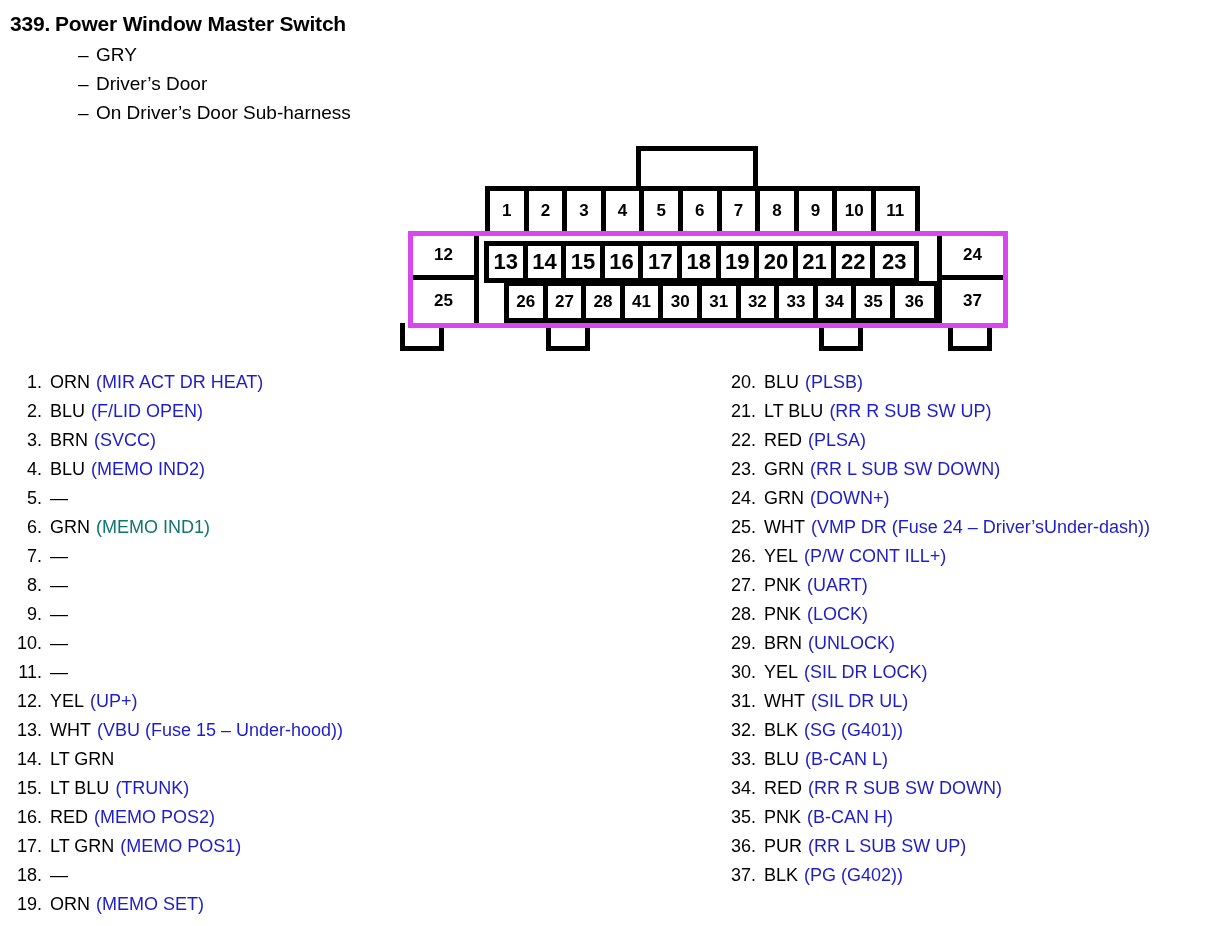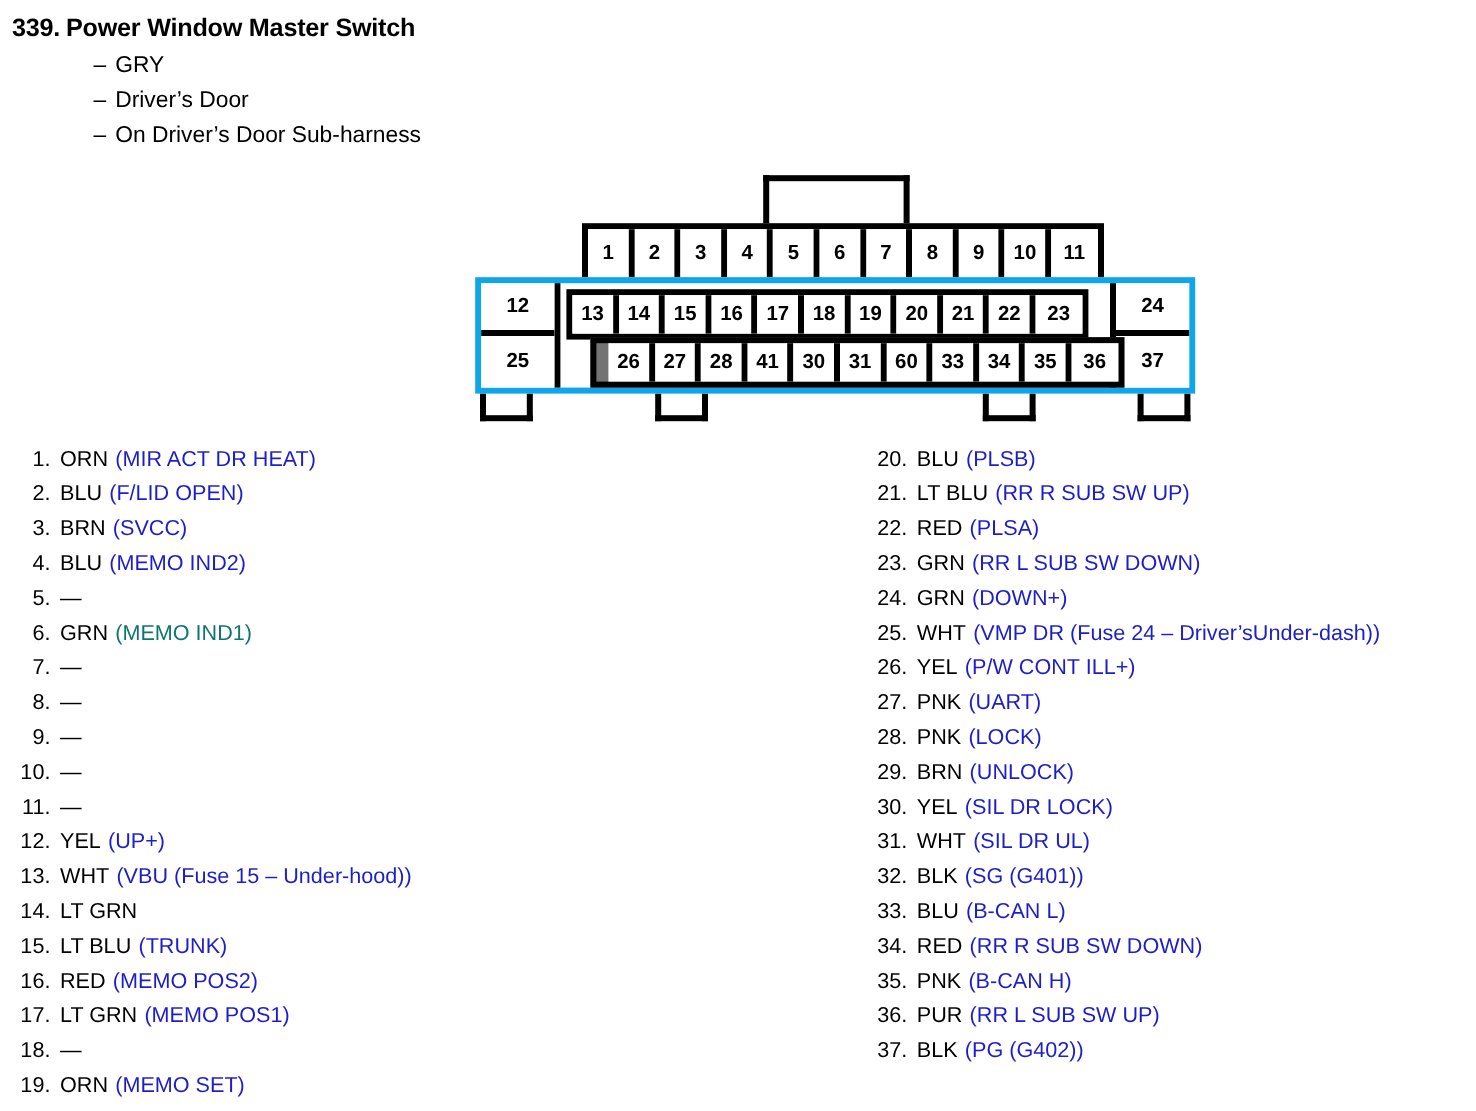--- a/index.html
+++ b/index.html
@@ -97,25 +97,25 @@
     justify-content: center;
     font-size: 17px;
     font-weight: bold;
     background: #fff;
   }
   .top-row .cell:last-child { border-right: none; }
 
   
   .body-box {
     position: absolute;
-    left: 0px;
+    left: 12px;
     top: 85px;
     width: 600px;
     height: 97px;
-    border: 5px solid #0ea5e9;
+    border: 5px solid #d946ef;
     box-sizing: border-box;
     background: #fff;
     z-index: 3;
   }
 
   
   .side-col {
     position: absolute;
     top: 0;
     width: 66px;
@@ -152,38 +152,37 @@
     z-index: 5;
   }
   .inner-upper .cell {
     width: 38.6px;
     height: 32px;
     box-sizing: border-box;
     border-right: 5px solid #000;
     display: flex;
     align-items: center;
     justify-content: center;
-    font-size: 17px;
+    font-size: 22px;
     font-weight: bold;
     background: #fff;
   }
   .inner-upper .cell:last-child { border-right: none; }
 
   
   .inner-lower {
     position: absolute;
     left: 91px;
     top: 45px;
     height: 42px;
     border: 5px solid #000;
     box-sizing: border-box;
     display: flex;
-    background: #737373;
+    background: #a3a3a3;
     z-index: 5;
-    padding-left: 10px;
   }
   .inner-lower .cell {
     width: 38.6px;
     height: 32px;
     box-sizing: border-box;
     border-right: 5px solid #000;
     display: flex;
     align-items: center;
     justify-content: center;
     font-size: 17px;
@@ -287,21 +286,21 @@
         <div class="cell">22</div>
         <div class="cell">23</div>
       </div>
     <div class="inner-lower" id="bot-row-host">
         <div class="cell">26</div>
         <div class="cell">27</div>
         <div class="cell">28</div>
         <div class="cell">41</div>
         <div class="cell">30</div>
         <div class="cell">31</div>
-        <div class="cell">60</div>
+        <div class="cell">32</div>
         <div class="cell">33</div>
         <div class="cell">34</div>
         <div class="cell">35</div>
         <div class="cell">36</div>
       </div>
     <div class="side-col right" id="right-col-host">
         <div class="cell">24</div>
         <div class="cell">37</div>
       </div>
   </div>

